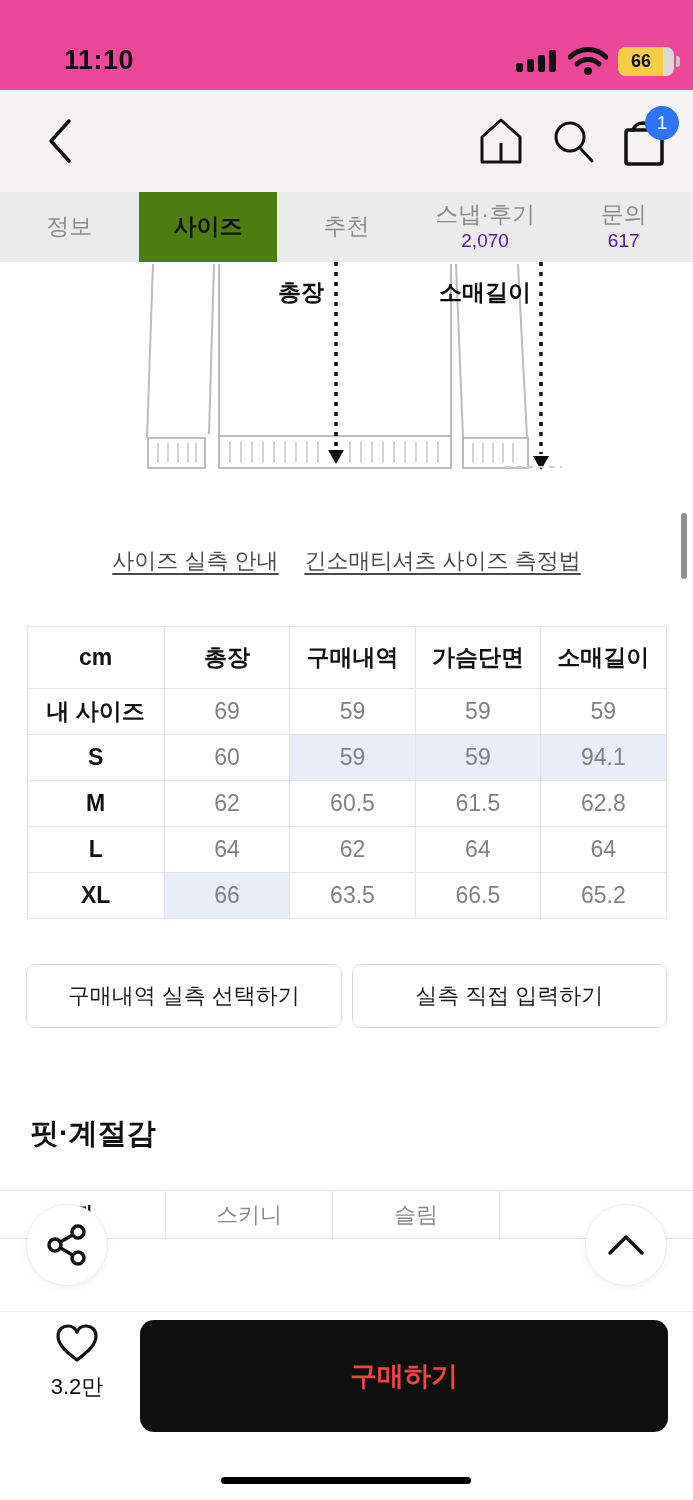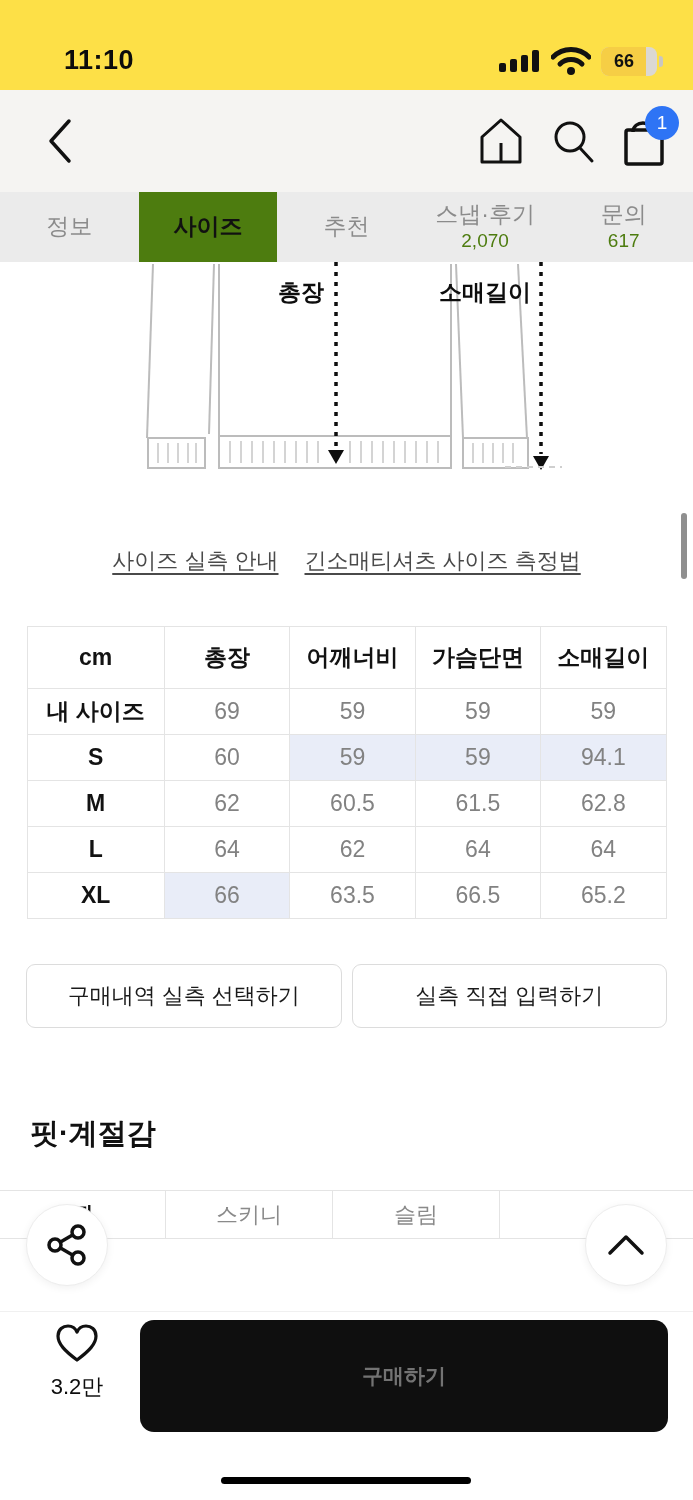--- a/index.html
+++ b/index.html
@@ -1,40 +1,40 @@
 <!DOCTYPE html>
 <html><head>
 <meta charset="utf-8">
 <style>
   * { margin:0; padding:0; box-sizing:border-box; }
   html,body { background:#fff; }
   body { font-family:"Liberation Sans","DejaVu Sans",sans-serif; }
   .screen { position:relative; width:693px; height:1500px; margin:0 auto; background:#fff; overflow:hidden; }
 
   
-  .status-bar { height:90px; background:#fde047; display:flex; align-items:flex-end; justify-content:space-between; padding:0 30px 14px 64px; }
+  .status-bar { height:90px; background:#ec4899; display:flex; align-items:flex-end; justify-content:space-between; padding:0 13px 14px 64px; }
   .time { font-size:27px; font-weight:700; color:#0c0c0c; letter-spacing:.5px; }
   .status-icons { display:flex; align-items:center; gap:10px; }
   .battery { position:relative; width:62px; height:29px; }
   .battery .shell { position:absolute; left:0; top:0; width:56px; height:29px; border-radius:8px; background:#dbd8d3; overflow:hidden; }
   .battery .fill { position:absolute; left:0; top:0; bottom:0; width:80%; background:#f6ce45; }
   .battery .pct { position:absolute; left:0; top:0; width:46px; height:29px; display:flex; align-items:center; justify-content:center; font-size:18px; font-weight:700; color:#111; }
   .battery .cap { position:absolute; right:0; top:9px; width:4px; height:11px; border-radius:0 3px 3px 0; background:#c9c6c1; }
 
   
   .nav-bar { height:102px; background:#f5f4f2; display:flex; align-items:center; padding:0 24px 0 36px; }
   .nav-spacer { flex:1; }
   .nav-right { display:flex; align-items:center; gap:24px; }
   .icon-btn { position:relative; width:48px; height:54px; display:flex; align-items:center; justify-content:center; }
   .badge { position:absolute; top:-8px; right:-10px; width:34px; height:34px; border-radius:50%; background:#2e74f5; color:#fff; font-size:19px; display:flex; align-items:center; justify-content:center; }
 
   
   .tab-bar { height:70px; background:#ebebeb; display:flex; }
   .tab { flex:1; display:flex; flex-direction:column; align-items:center; justify-content:center; color:#8b8b8b; font-size:23px; line-height:1.1; }
-  .tab .sub { font-size:19px; margin-top:3px; color:#4d7c0f; }
+  .tab .sub { font-size:19px; margin-top:3px; color:#4c1d95; }
   .tab.selected { background:#4d7c0f; color:#111; font-weight:700; }
 
   
   .diagram-wrap { height:220px; background:#fff; }
 
   
   .links { margin-top:64px; display:flex; justify-content:center; gap:26px; }
   .links a { color:#4a4a4a; font-size:22px; text-decoration:underline; text-underline-offset:5px; }
 
   
@@ -63,21 +63,21 @@
   .fab.share { left:26px; top:1204px; }
   .fab.top { left:585px; top:1204px; }
 
   
   .scroll-thumb { position:absolute; right:6px; top:513px; width:6px; height:66px; border-radius:3px; background:#8f8f8f; }
 
   
   .bottom-bar { position:absolute; left:0; right:0; top:1311px; height:189px; background:#fff; border-top:1px solid #f0f0f0; }
   .like { position:absolute; left:42px; top:12px; width:70px; text-align:center; }
   .like .count { display:block; margin-top:4px; font-size:22px; color:#0d0d0d; }
-  .buy-btn { position:absolute; left:140px; top:8px; width:528px; height:112px; background:#0f0f0f; border:none; border-radius:14px; color:#737373; font-size:21px; font-weight:700; font-family:inherit; }
+  .buy-btn { position:absolute; left:140px; top:8px; width:528px; height:112px; background:#0f0f0f; border:none; border-radius:14px; color:#ef4444; font-size:27px; font-weight:700; font-family:inherit; }
   .home-indicator { position:absolute; left:221px; bottom:16px; width:250px; height:7px; border-radius:4px; background:#000; }
 </style>
 </head>
 <body>
 
 <div class="screen">
 
   <div class="status-bar">
     <span class="time">11:10</span>
     <span class="status-icons">
@@ -222,21 +222,21 @@
         <col class="c0">
         <col>
         <col>
         <col>
         <col>
       </colgroup>
     <tbody>
         <tr>
       <th>cm</th>
       <th>총장</th>
-      <th>어깨너비</th>
+      <th>구매내역</th>
       <th>가슴단면</th>
       <th>소매길이</th>
     </tr>
     <tr>
       <td class="rowlabel">내 사이즈</td>
       <td>69</td>
       <td>59</td>
       <td>59</td>
       <td>59</td>
     </tr>

